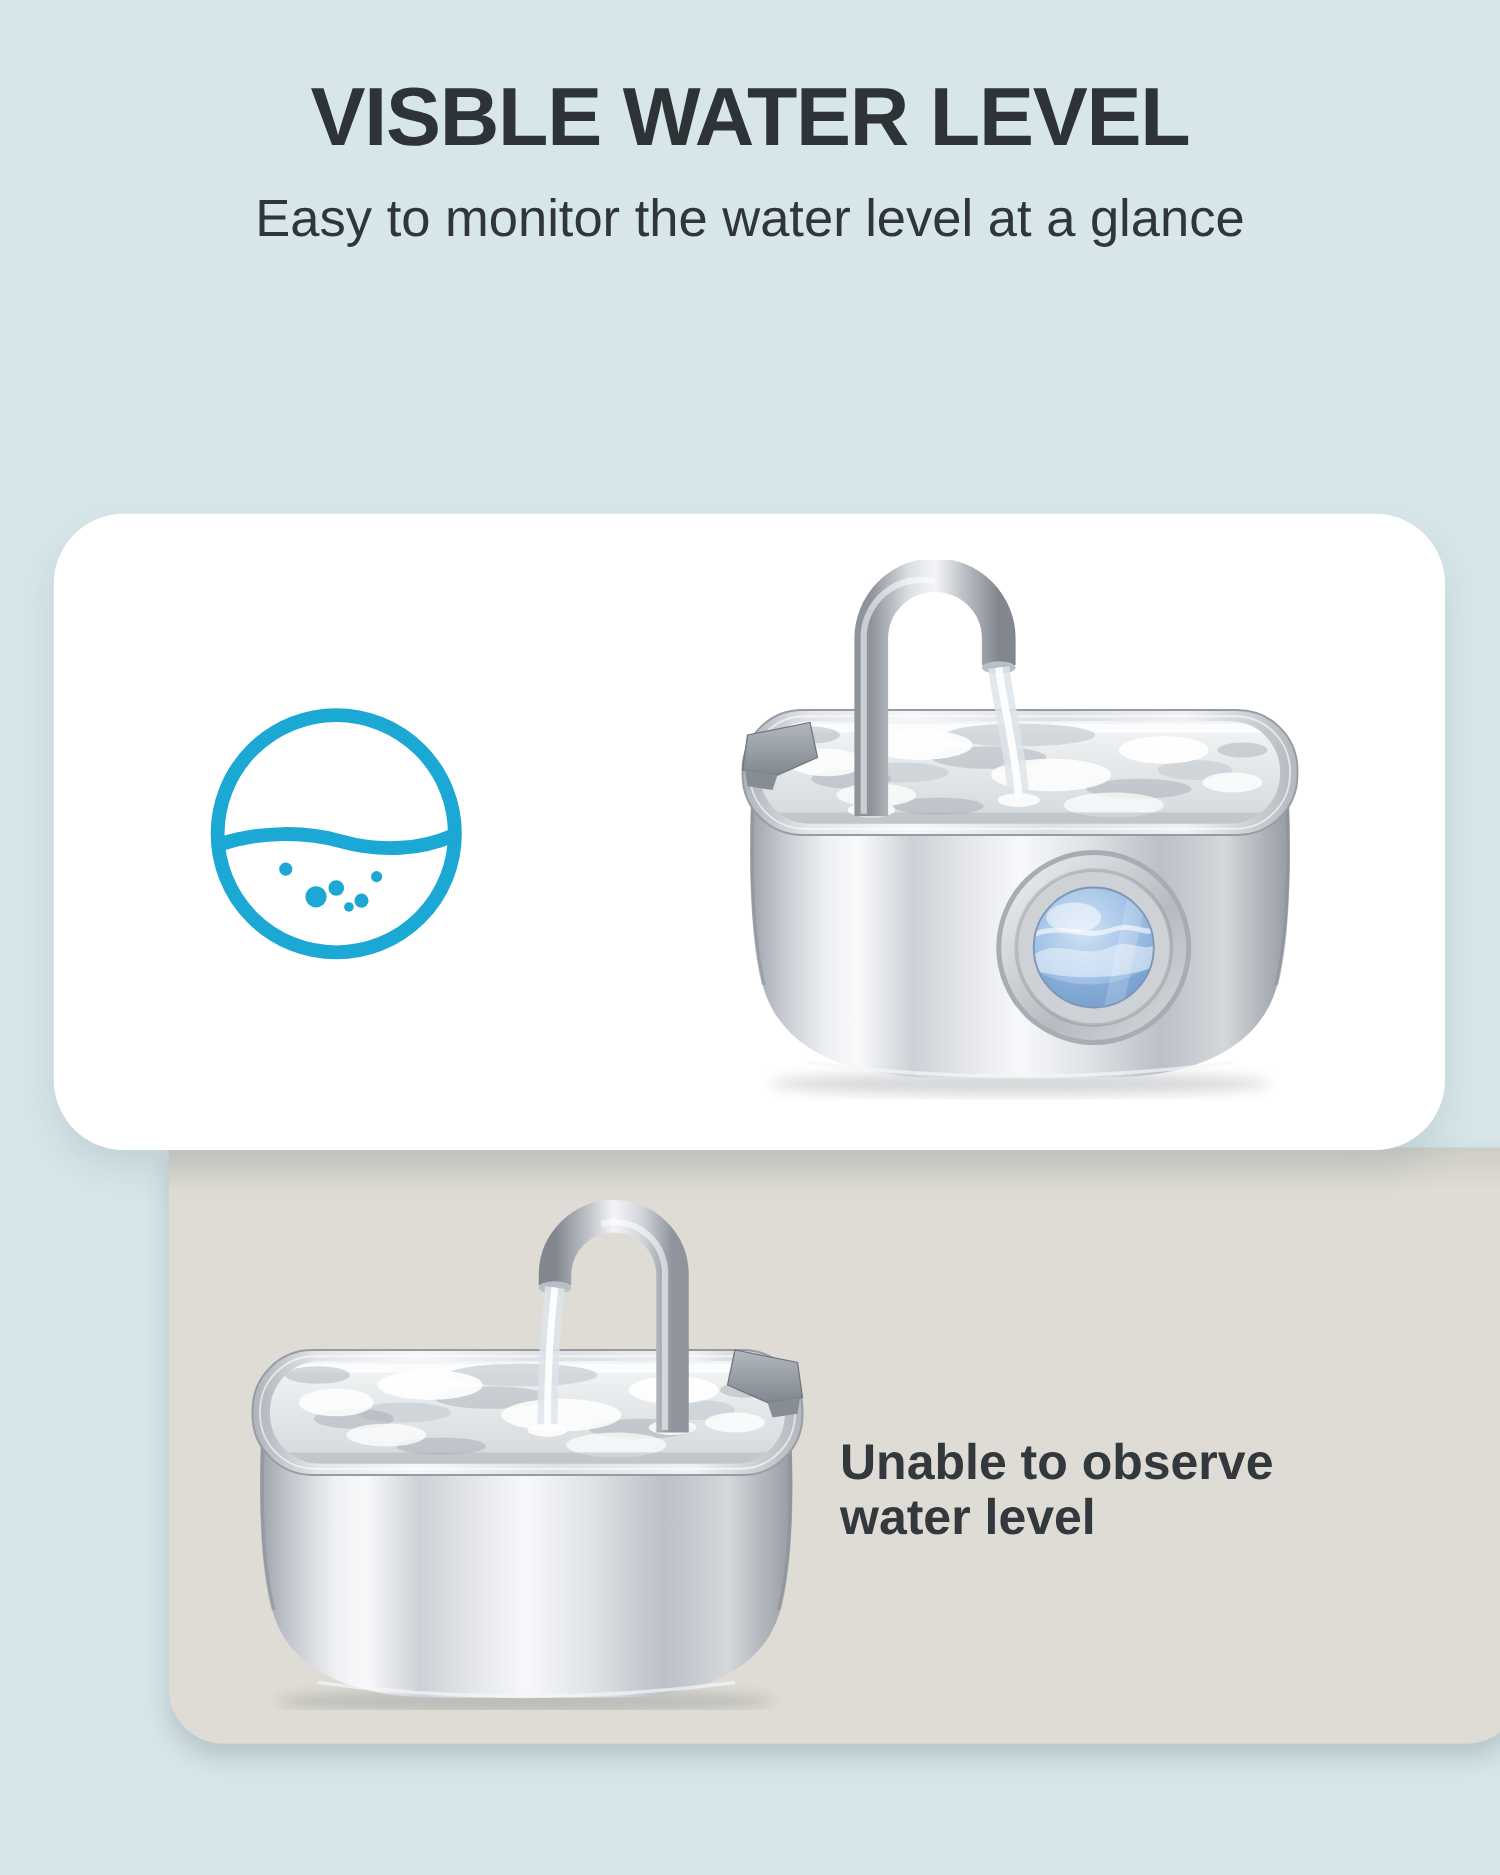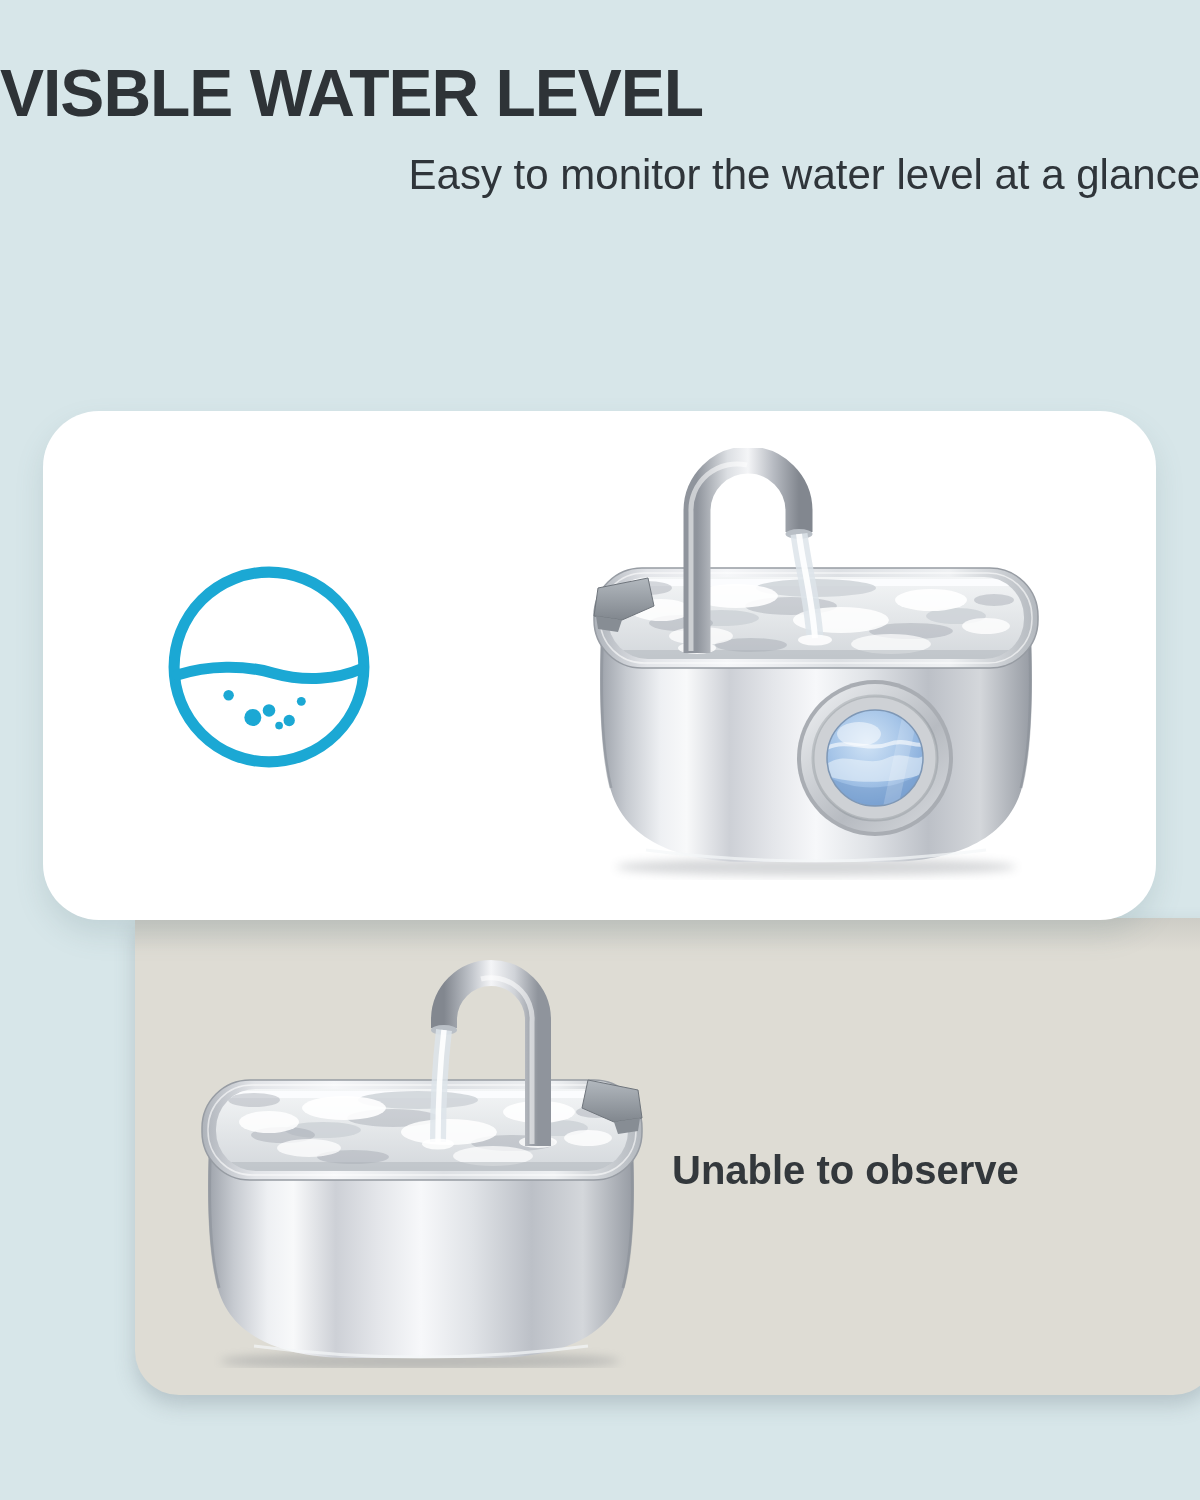--- a/index.html
+++ b/index.html
@@ -3,26 +3,26 @@
 <meta charset="utf-8">
 <style>
   html,body{margin:0;padding:0;background:#d7e6e9;}
   .canvas{
     position:relative;width:1200px;height:1500px;overflow:hidden;
     background:#d7e6e9;
     font-family:"Liberation Sans", sans-serif;
   }
   .title{
     position:absolute;top:55px;left:0;width:1200px;
-    text-align:left;font-size:66px;font-weight:bold;
+    text-align:center;font-size:66px;font-weight:bold;
     letter-spacing:-1px;color:#2e3337;
   }
   .subtitle{
     position:absolute;top:143px;left:0;width:1200px;
-    text-align:right;font-size:42px;line-height:63px;color:#2f353a;
+    text-align:center;font-size:42px;line-height:63px;color:#2f353a;
   }
   .card-white{
     position:absolute;left:43px;top:411px;width:1113px;height:509px;
     background:#ffffff;border-radius:56px;
     box-shadow:0 14px 28px rgba(100,125,135,.18);
     z-index:2;
   }
   .card-beige{
     position:absolute;left:135px;top:918px;width:1082px;height:477px;
     background:#dedcd4;border-radius:0 0 44px 44px;
@@ -289,16 +289,17 @@
           <ellipse cx="254" cy="84" rx="13" ry="5" fill="#b9bfc6"></ellipse>
           <path d="M254,84 C250,118 248,158 248,196" stroke="#dde4ea" stroke-width="16" opacity=".85" fill="none"></path>
           <path d="M254,84 C250,118 248,158 248,196" stroke="#ffffff" stroke-width="5.5" opacity=".9" fill="none"></path>
           <ellipse cx="248" cy="198" rx="16" ry="5.5" fill="#ffffff" opacity=".85"></ellipse>
         </g>
       </svg>
     </div>
 
     <div class="unable-label">
       <div>Unable to observe</div>
+      <div>water level</div>
     </div>
   </div>
 
 </div>
 
 </body></html>

